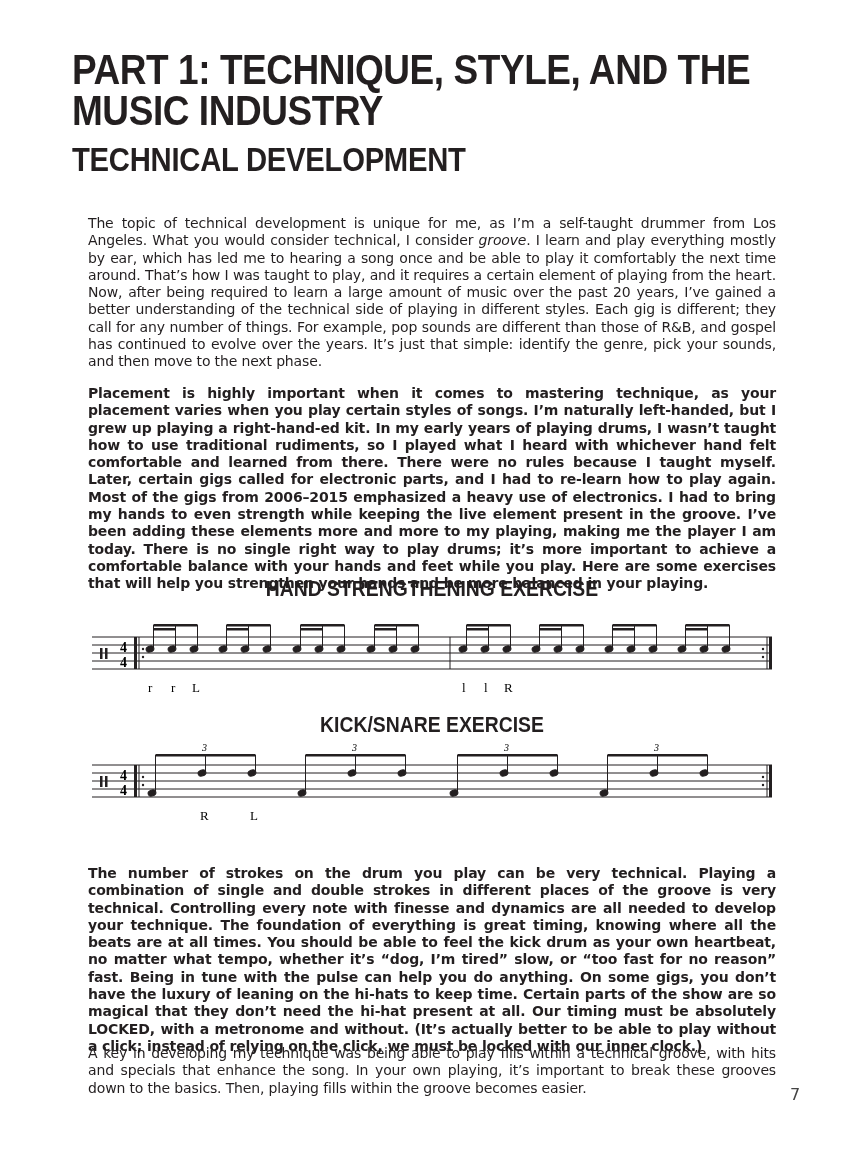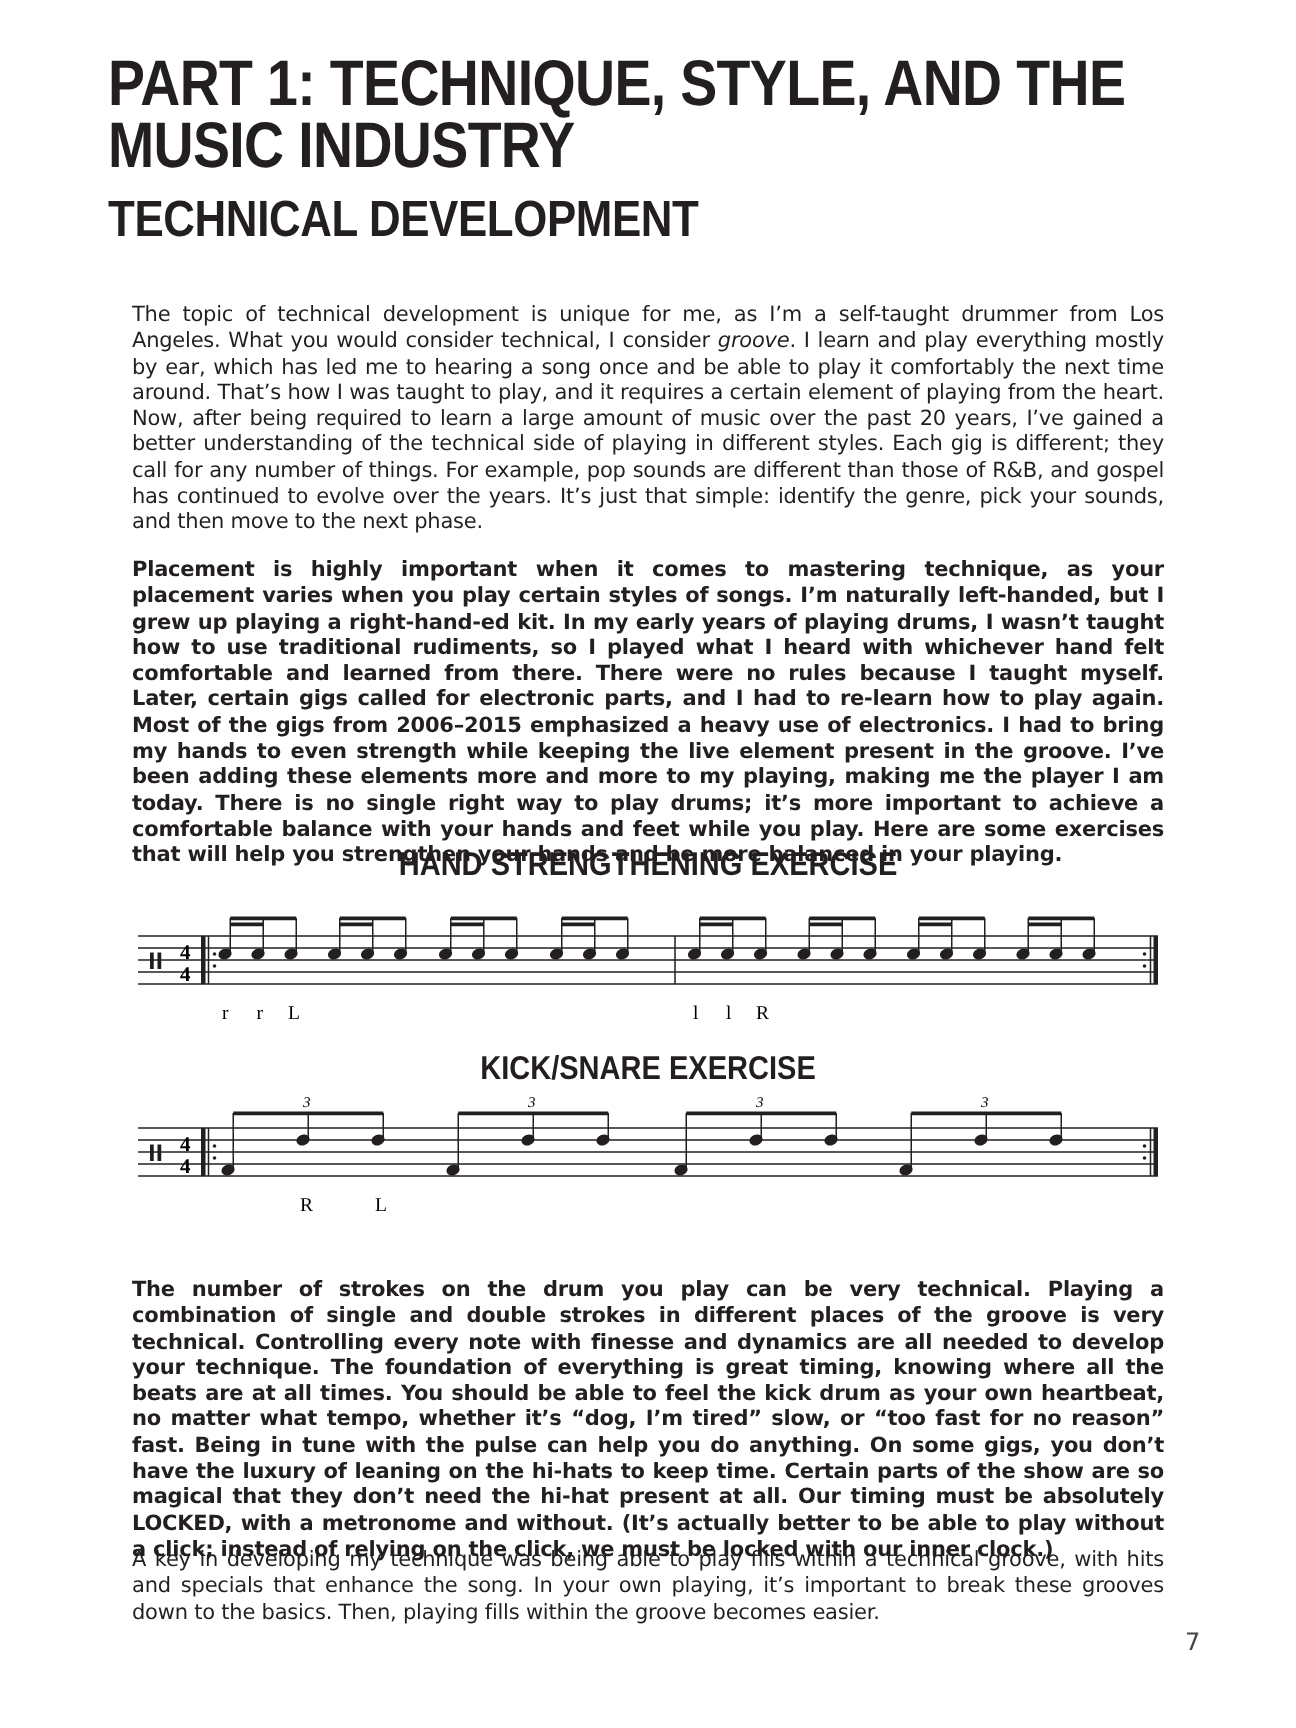--- a/index.html
+++ b/index.html
@@ -1,17 +1,17 @@
 <!DOCTYPE html>
 <html><head>
 <meta charset="utf-8">
 <style>
   html, body { margin: 0; padding: 0; background: #ffffff; }
   body { width: 864px; height: 1152px; position: relative; overflow: hidden; color: #231f20; }
-  .page { position: absolute; left: 72px; top: 36px; width: 720px; }
+  .page { position: absolute; left: 72px; top: 49px; width: 720px; }
   .part-title {
     font-family: "Liberation Sans", sans-serif; font-weight: 700;
     font-size: 43px; line-height: 41px; margin: 0; letter-spacing: -0.5px;
     transform: scaleX(0.86); transform-origin: left top; width: 840px;
   }
   .section-title {
     font-family: "Liberation Sans", sans-serif; font-weight: 700;
     font-size: 34px; line-height: 36px; margin: 10px 0 0 0; letter-spacing: -0.3px;
     transform: scaleX(0.86); transform-origin: left top; width: 840px;
   }

